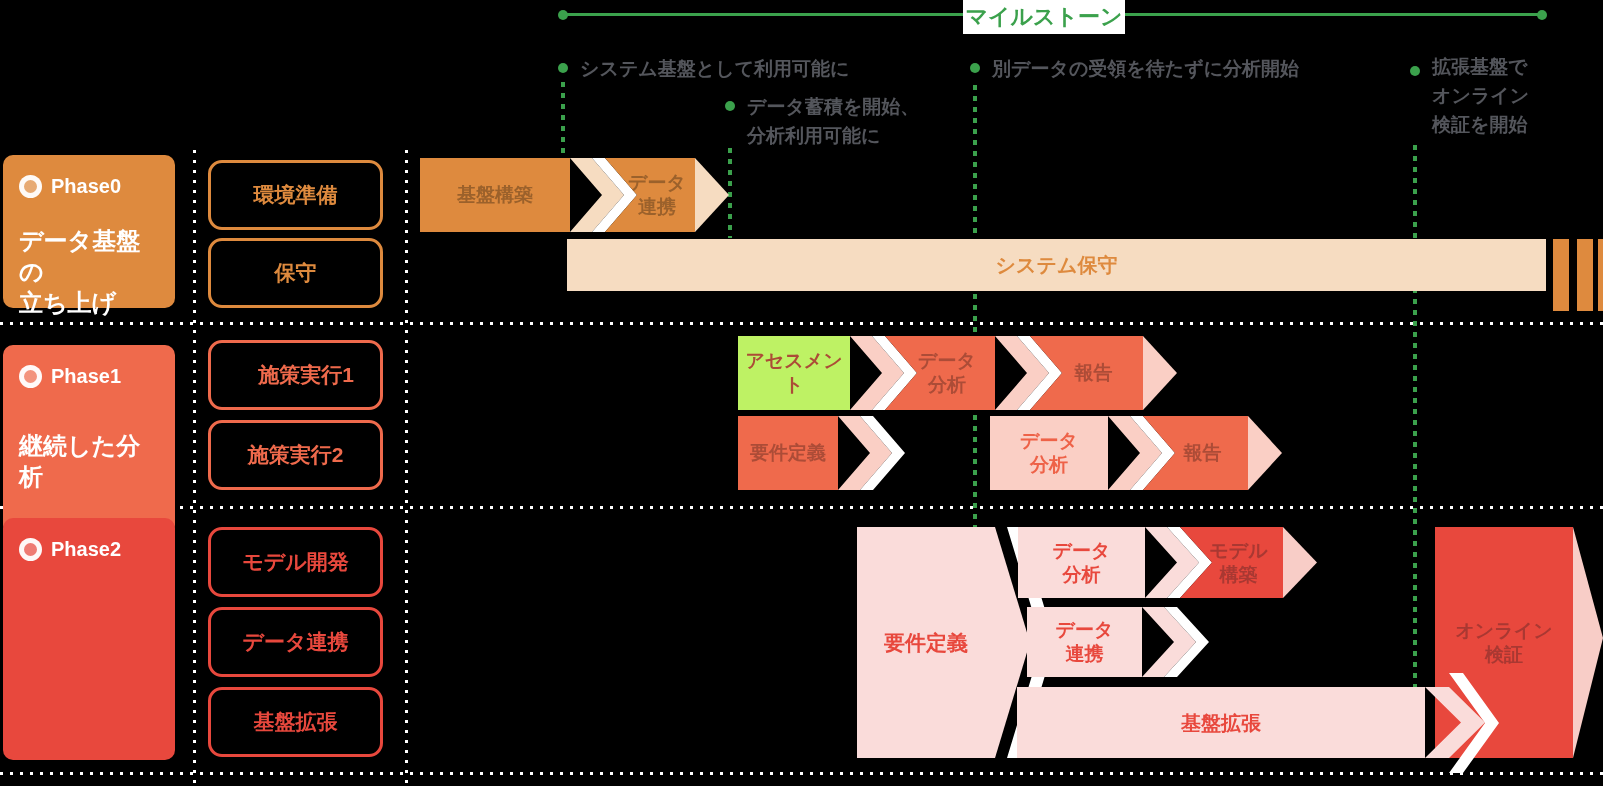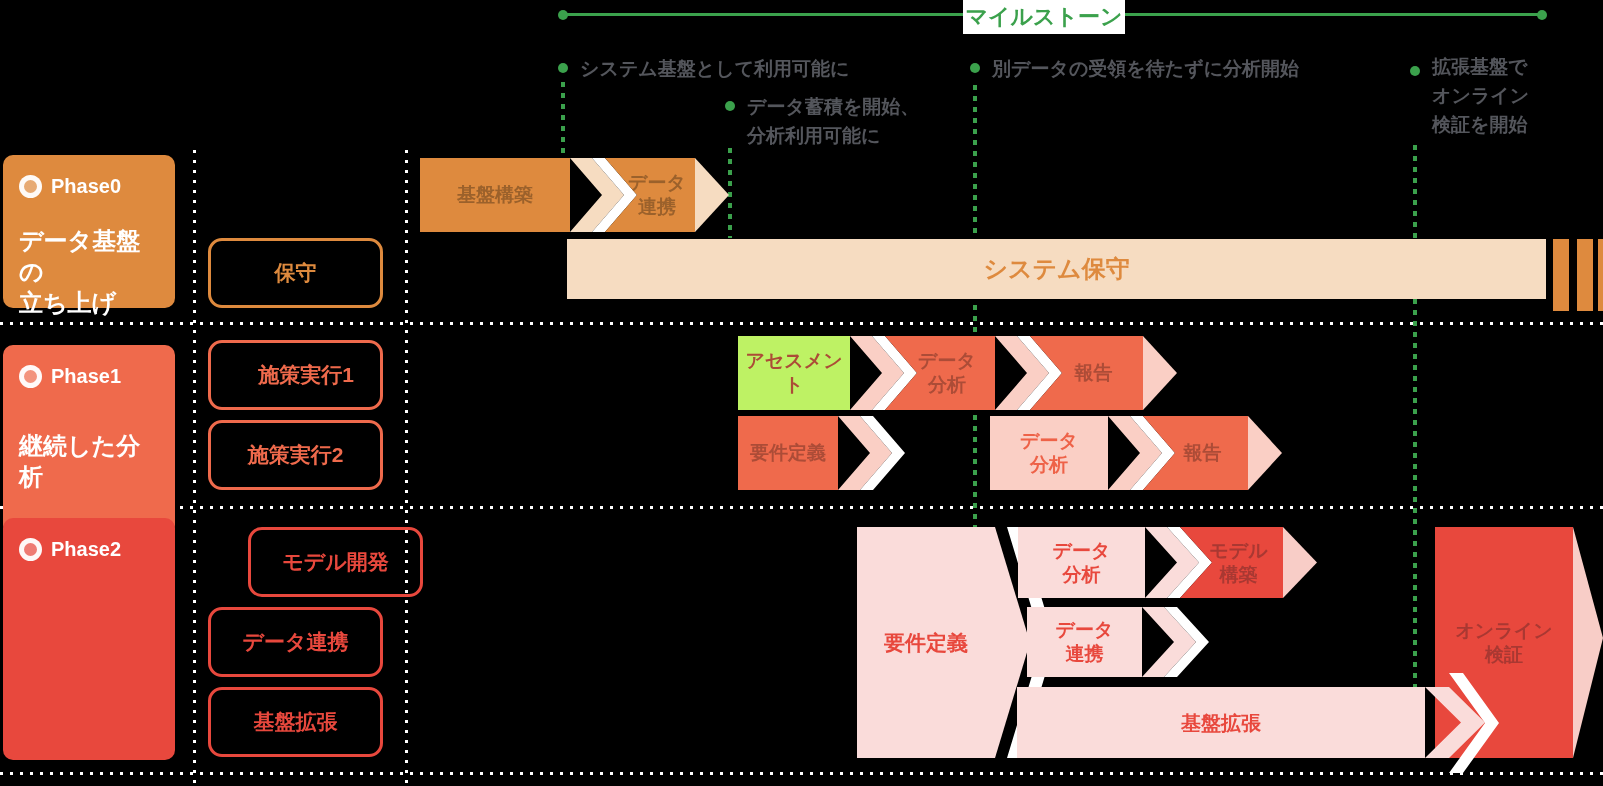--- a/index.html
+++ b/index.html
@@ -101,51 +101,54 @@
       <div>継続した分析</div>
     </div>
   </div>
   <div class="phase-card" style="top:518px;height:242px;background:#E8483D;">
     <div class="phase-name">
       <span class="phase-ring"></span>
       <span>Phase2</span>
     </div>
   </div>
 
+  <div class="chip" style="top:160px;border-color:#DE8A3E;color:#DE8A3E;">
+      <span>環境準備</span>
+    </div>
   <div class="chip" style="top:238px;border-color:#DE8A3E;color:#DE8A3E;">
       <span>保守</span>
     </div>
   <div class="chip" style="top:340px;border-color:#EF6A4C;color:#EF6A4C;padding-left:21px;">
       <span>施策実行1</span>
     </div>
   <div class="chip" style="top:420px;border-color:#EF6A4C;color:#EF6A4C;">
       <span>施策実行2</span>
     </div>
-  <div class="chip" style="top:527px;border-color:#E8483D;color:#E8483D;margin-left:40px;">
+  <div class="chip" style="top:527px;border-color:#E8483D;color:#E8483D;">
       <span>モデル開発</span>
     </div>
   <div class="chip" style="top:607px;border-color:#E8483D;color:#E8483D;">
       <span>データ連携</span>
     </div>
   <div class="chip" style="top:687px;border-color:#E8483D;color:#E8483D;">
       <span>基盤拡張</span>
     </div>
 
   <div class="bar" style="left:420px;top:158px;width:150px;height:74px;background:#DE8A3E;color:#9B612B;">
     <div>基盤構築</div>
   </div>
   <div class="chev" style="left:570px;top:158px;width:54px;height:74px;background:#F6DCC1;clip-path:polygon(0 0,22px 0,54px 50%,22px 100%,0 100%,32px 50%);"></div>
   <div class="chev" style="left:592px;top:158px;width:45px;height:74px;background:#fff;clip-path:polygon(0 0,13px 0,45px 50%,13px 100%,0 100%,32px 50%);"></div>
   <div class="bar notch z3" style="left:605px;top:158px;width:90px;height:74px;background:#DE8A3E;color:#9B612B;padding-left:14px;box-sizing:border-box;">
     <div>データ</div>
     <div>連携</div>
   </div>
   <div class="tip z3" style="left:695px;top:158px;width:34px;height:74px;background:#F6DCC1;"></div>
 
-  <div class="bar" style="left:567px;top:239px;width:979px;height:60px;background:#F6DCC1;color:#DE8A3E;font-size:24px;text-align:right;">
+  <div class="bar" style="left:567px;top:239px;width:979px;height:52px;background:#F6DCC1;color:#DE8A3E;font-size:20px;text-align:right;">
     <div>システム保守</div>
   </div>
   <div class="chev" style="left:1553px;top:239px;width:16px;height:72px;background:#DE8A3E;"></div>
   <div class="chev" style="left:1577px;top:239px;width:16px;height:72px;background:#DE8A3E;"></div>
   <div class="chev" style="left:1598px;top:239px;width:5px;height:72px;background:#DE8A3E;"></div>
 
   <div class="bar" style="left:738px;top:336px;width:112px;height:74px;background:#bef264;color:#AC4C37;">
     <div>アセスメント</div>
   </div>
   <div class="chev" style="left:850px;top:336px;width:54px;height:74px;background:#FACFC5;clip-path:polygon(0 0,22px 0,54px 50%,22px 100%,0 100%,32px 50%);"></div>

